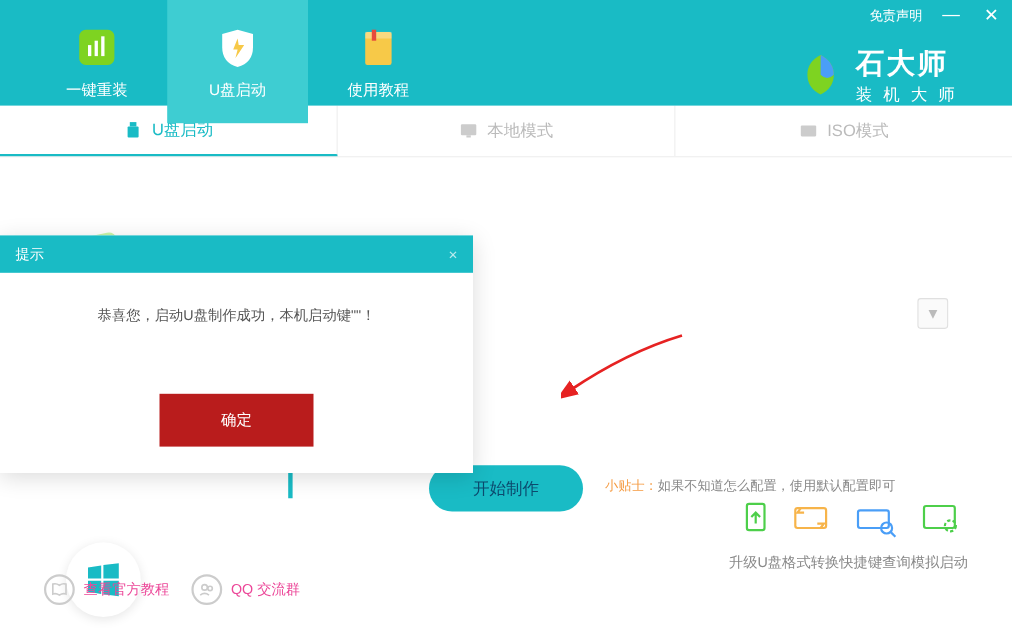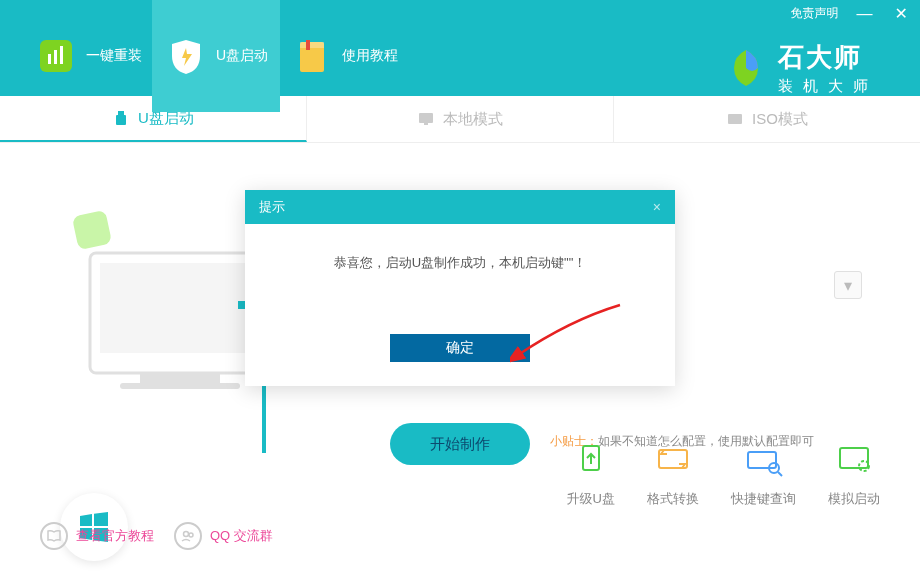--- a/index.html
+++ b/index.html
@@ -4,57 +4,57 @@
 <style>
 * { margin: 0; padding: 0; box-sizing: border-box; font-family: "Microsoft YaHei", sans-serif; }
 body { width: 920px; height: 580px; background: #fff; position: relative; overflow: hidden; }
 
 .header { height: 96px; background: #19bbc5; display: flex; align-items: flex-start; position: relative; }
 .topbar { position: absolute; top: 4px; right: 8px; display: flex; align-items: center; gap: 14px; color: #fff; font-size: 12px; }
 .topbar-link { cursor: pointer; }
 .win-btn { color: #fff; font-size: 16px; cursor: pointer; padding: 0 4px; }
 
 .nav-tabs { display: flex; height: 112px; margin-left: 24px; }
-.nav-tab { width: 128px; display: flex; flex-direction: row; align-items: center; justify-content: center; gap: 8px; color: #fff; font-size: 14px; cursor: pointer; }
+.nav-tab { width: 128px; display: flex; flex-direction: column; align-items: center; justify-content: center; gap: 8px; color: #fff; font-size: 14px; cursor: pointer; }
 .nav-tab.active { background: #3ecdd2; }
 .nav-icon { width: 44px; height: 44px; display: flex; align-items: center; justify-content: center; }
 
 .brand { position: absolute; right: 42px; top: 40px; display: flex; align-items: center; gap: 10px; }
 .brand-text { color: #fff; }
 .brand-title { font-size: 26px; font-weight: bold; letter-spacing: 2px; }
 .brand-sub { font-size: 15px; letter-spacing: 10px; margin-top: 2px; }
 
 .mode-tabs { display: flex; border-bottom: 1px solid #eee; }
 .mode-tab { flex: 1; height: 46px; display: flex; align-items: center; justify-content: center; gap: 8px; font-size: 15px; color: #bbb; cursor: pointer; border-right: 1px solid #eee; }
 .mode-tab.active { color: #19bbc5; border-bottom: 2px solid #19bbc5; }
 .mode-tab:last-child { border-right: none; }
 
 .content { position: relative; height: 370px; padding: 30px 40px; }
 .illus { position: absolute; left: 40px; top: 40px; width: 280px; height: 280px; }
 .start-btn { position: absolute; left: 390px; top: 280px; width: 140px; height: 42px; background: #19bbc5; border-radius: 21px; color: #0c4a6e; display: flex; align-items: center; justify-content: center; font-size: 15px; cursor: pointer; }
 .tip { position: absolute; left: 550px; top: 290px; font-size: 12px; color: #888; }
 .tip-label { color: #f59b42; }
 .dropdown { position: absolute; right: 58px; top: 128px; width: 28px; height: 28px; display: flex; align-items: center; justify-content: center; color: #bbb; cursor: pointer; border: 1px solid #e0e0e0; border-radius: 3px; background: #fafafa; }
 
-.bottom-actions { position: absolute; right: 40px; bottom: 72px; display: flex; gap: 32px; }
+.bottom-actions { position: absolute; right: 40px; bottom: 60px; display: flex; }
 .action { display: flex; flex-direction: column; align-items: center; gap: 8px; cursor: pointer; }
 .action-icon { width: 44px; height: 44px; display: flex; align-items: center; justify-content: center; }
 .action-label { font-size: 13px; color: #888; }
 
 .bottom-left { position: absolute; left: 40px; bottom: 30px; display: flex; gap: 20px; }
 .bl-item { display: flex; align-items: center; gap: 8px; color: #ec4899; font-size: 13px; cursor: pointer; }
 .bl-icon { width: 28px; height: 28px; border: 2px solid #ccc; border-radius: 50%; display: flex; align-items: center; justify-content: center; color: #ccc; }
 
-.modal-overlay { position: absolute; inset: 0; display: flex; align-items: flex-start; justify-content: center; pointer-events: none; }
+.modal-overlay { position: absolute; inset: 0; display: flex; align-items: flex-start; justify-content: flex-start; pointer-events: none; margin-top: 24px; }
 .modal { margin-top: 190px; width: 430px; background: #fff; box-shadow: 0 4px 20px rgba(0,0,0,0.15); pointer-events: auto; }
 .modal-header { background: #19bbc5; color: #fff; padding: 8px 14px; font-size: 13px; display: flex; justify-content: space-between; align-items: center; }
 .modal-close { cursor: pointer; font-size: 14px; opacity: 0.7; }
 .modal-body { padding: 30px 20px 20px; text-align: center; font-size: 13px; color: #555; min-height: 110px; }
 .modal-footer { display: flex; justify-content: center; padding-bottom: 24px; }
-.modal-ok { width: 140px; height: 28px; background: #0369a1; color: #fff; display: flex; align-items: center; justify-content: center; font-size: 14px; cursor: pointer; }
+.modal-ok { width: 140px; height: 48px; background: #b91c1c; color: #fff; display: flex; align-items: center; justify-content: center; font-size: 14px; cursor: pointer; }
 
 .arrow { position: absolute; left: 510px; top: 300px; pointer-events: none; z-index: 20; }
 
 .win-logo { position: absolute; left: 60px; top: 350px; width: 68px; height: 68px; border-radius: 50%; background: #fff; display: flex; align-items: center; justify-content: center; box-shadow: 0 2px 10px rgba(0,0,0,0.1); }
 </style>
 </head>
 <body>
 
 <div class="header">
   <div class="topbar">

